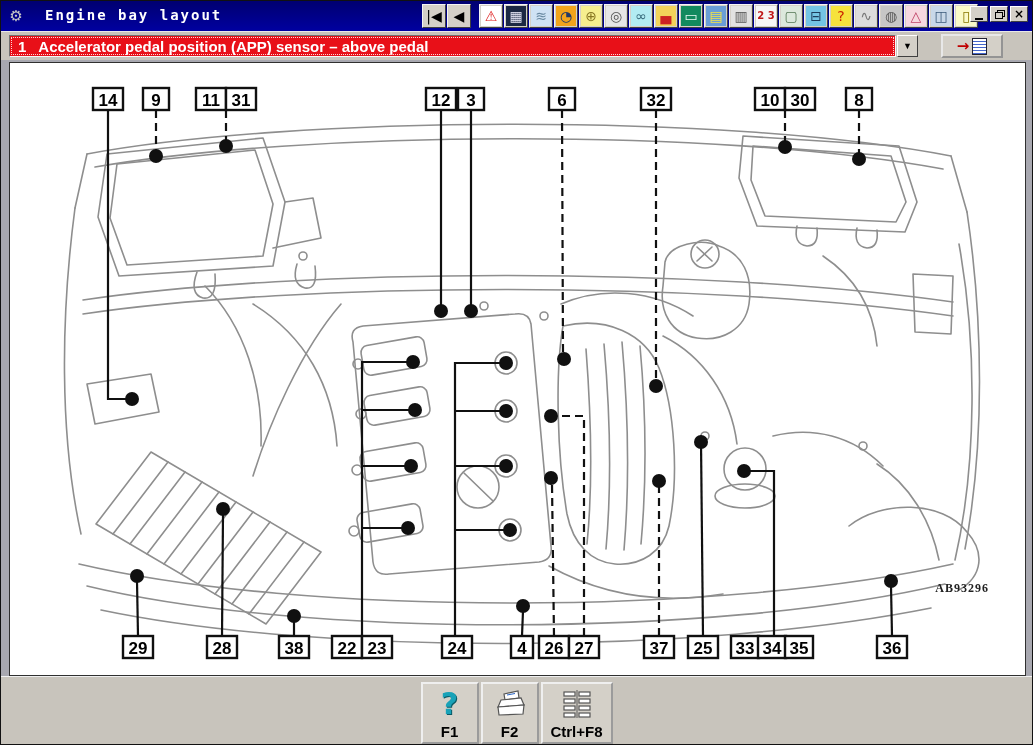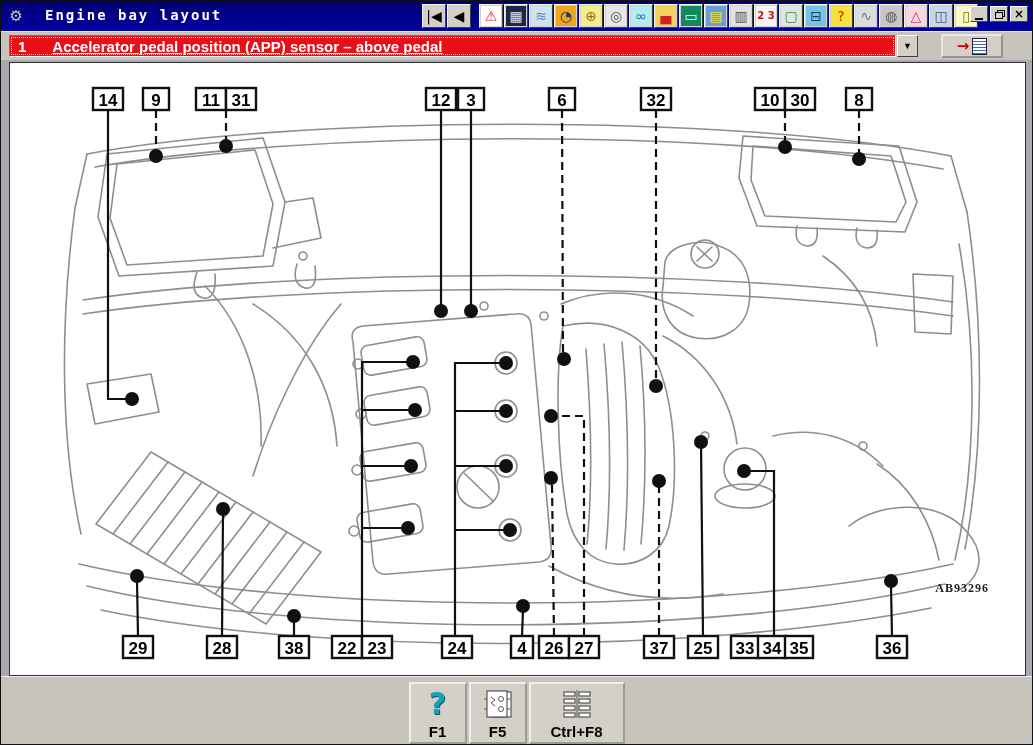--- a/index.html
+++ b/index.html
@@ -23,21 +23,21 @@
   .restico{position:relative;width:9px;height:8px;}
   .restico:before{content:"";position:absolute;left:2px;top:0;width:6px;height:5px;border:1px solid #000;background:#d4d0c8;}
   .restico:after{content:"";position:absolute;left:0;top:2px;width:6px;height:5px;border:1px solid #000;background:#d4d0c8;}
   
   .bannerrow{position:relative;height:28px;background:#c8c4bc;border-top:1px solid #e8e8e8;}
   .combo{position:absolute;left:8px;top:3px;width:887px;height:22px;background:#e81018;
          border:1px solid;border-color:#707070 #f8f8f8 #f8f8f8 #707070;box-sizing:border-box;
          display:flex;align-items:center;color:#fff;font:bold 15px "Liberation Sans",sans-serif;
          outline:1px dotted #ffd8d8;outline-offset:-3px;white-space:nowrap;overflow:hidden;}
   .combo .idx{margin-left:8px;}
-  .combo .lbl{margin-left:26px;text-decoration:underline;}
+  .combo .lbl{margin-left:12px;}
   .dropbtn{position:absolute;left:896px;top:3px;width:21px;height:22px;background:#d4d0c8;
            border:1px solid;border-color:#fff #404040 #404040 #fff;box-sizing:border-box;
            display:flex;align-items:center;justify-content:center;font-size:9px;color:#000;}
   .gotobtn{position:absolute;left:940px;top:2px;width:62px;height:24px;background:#d4d0c8;
            border:2px outset #e8e8e8;box-sizing:border-box;display:flex;align-items:center;justify-content:center;gap:3px;}
   .gotobtn .arrow{color:#c00000;font:bold 15px "DejaVu Sans",sans-serif;line-height:1;}
   .gotobtn .doc{width:13px;height:15px;border:1px solid #223;
                 background:repeating-linear-gradient(#ffffff 0 2px,#4466cc 2px 3px);}
   
   .main{position:relative;height:616px;background:#a8a8b0;padding:2px 8px;box-sizing:border-box;}
@@ -47,21 +47,21 @@
   .leader{stroke:#101010;stroke-width:2.2;fill:none;}
   .dashed{stroke-dasharray:8 5;}
   .dot{fill:#101010;stroke:none;}
   .cbox{fill:#ffffff;stroke:#101010;stroke-width:2.4;}
   .cnum{font:bold 17px "Liberation Sans",sans-serif;text-anchor:middle;fill:#000;}
   .refcode{font:bold 12px "Liberation Serif",serif;fill:#222;letter-spacing:1px;text-anchor:end;}
   
   .footer{height:71px;background:#c8c4bc;border-top:1px solid #f0f0f0;display:flex;justify-content:center;align-items:flex-start;padding-top:5px;box-sizing:border-box;gap:2px;}
   .fbtn{width:58px;height:62px;background:#d4d0c8;border:2px outset #efefef;box-sizing:border-box;
         display:flex;flex-direction:column;align-items:center;justify-content:flex-end;padding-bottom:2px;}
-  .fbtn.wide{width:96px;}
+  .fbtn.wide{width:72px;}
   .fbtn .ficon{flex:1;display:flex;align-items:center;justify-content:center;}
   .fbtn .flabel{font:bold 15px "Liberation Sans",sans-serif;color:#000;}
   .qmark{font:bold 30px "DejaVu Sans",sans-serif;color:#18a2b8;text-shadow:1px 1px 0 #0a5a66;line-height:1;}
   .fsvg{stroke:#555;stroke-width:1.2;fill:#fff;}
 </style>
 </head>
 <body>
 
 <div class="window">
 
@@ -397,30 +397,28 @@
 
   <div class="footer">
     <div class="fbtn">
       <div class="ficon">
           <span class="qmark">?</span>
         </div>
       <div class="flabel">F1</div>
     </div>
     <div class="fbtn">
       <div class="ficon">
-        <svg width="32" height="30" viewBox="0 0 32 30">
-          <rect class="fsvg" x="9" y="3" width="20" height="25"></rect>
-          <rect class="fsvg" x="5" y="2" width="20" height="26"></rect>
-          <path d="M9,8 l4,3 -4,3 4,3" stroke="#555" fill="none"></path>
-          <circle cx="19" cy="10" r="2.5" stroke="#555" fill="none"></circle>
-          <circle cx="19" cy="20" r="2.5" stroke="#555" fill="none"></circle>
-          <path d="M5,10 h-3 M5,20 h-3 M25,10 h3 M25,20 h3" stroke="#555"></path>
+        <svg width="34" height="30" viewBox="0 0 34 30">
+          <path class="fsvg" d="M11,5 L25,2 L26,9 L12,11 Z"></path>
+          <path d="M14,6 L22,4.5" stroke="#2a66c8" fill="none"></path>
+          <path class="fsvg" d="M8,11 L28,9 L31,16 L5,18 Z" fill="#e8e8e8"></path>
+          <path class="fsvg" d="M5,18 L31,16 L30,25 L6,26 Z" fill="#cfcfcf"></path>
         </svg>
       </div>
-      <div class="flabel">F5</div>
+      <div class="flabel">F2</div>
     </div>
     <div class="fbtn wide">
       <div class="ficon">
         <svg width="34" height="30" viewBox="0 0 34 30">
           <rect class="fsvg" x="4" y="3" width="11" height="4"></rect>
           <rect class="fsvg" x="4" y="10" width="11" height="4"></rect>
           <rect class="fsvg" x="4" y="17" width="11" height="4"></rect>
           <rect class="fsvg" x="4" y="24" width="11" height="4"></rect>
           <rect class="fsvg" x="19" y="3" width="11" height="4"></rect>
           <rect class="fsvg" x="19" y="10" width="11" height="4"></rect>

